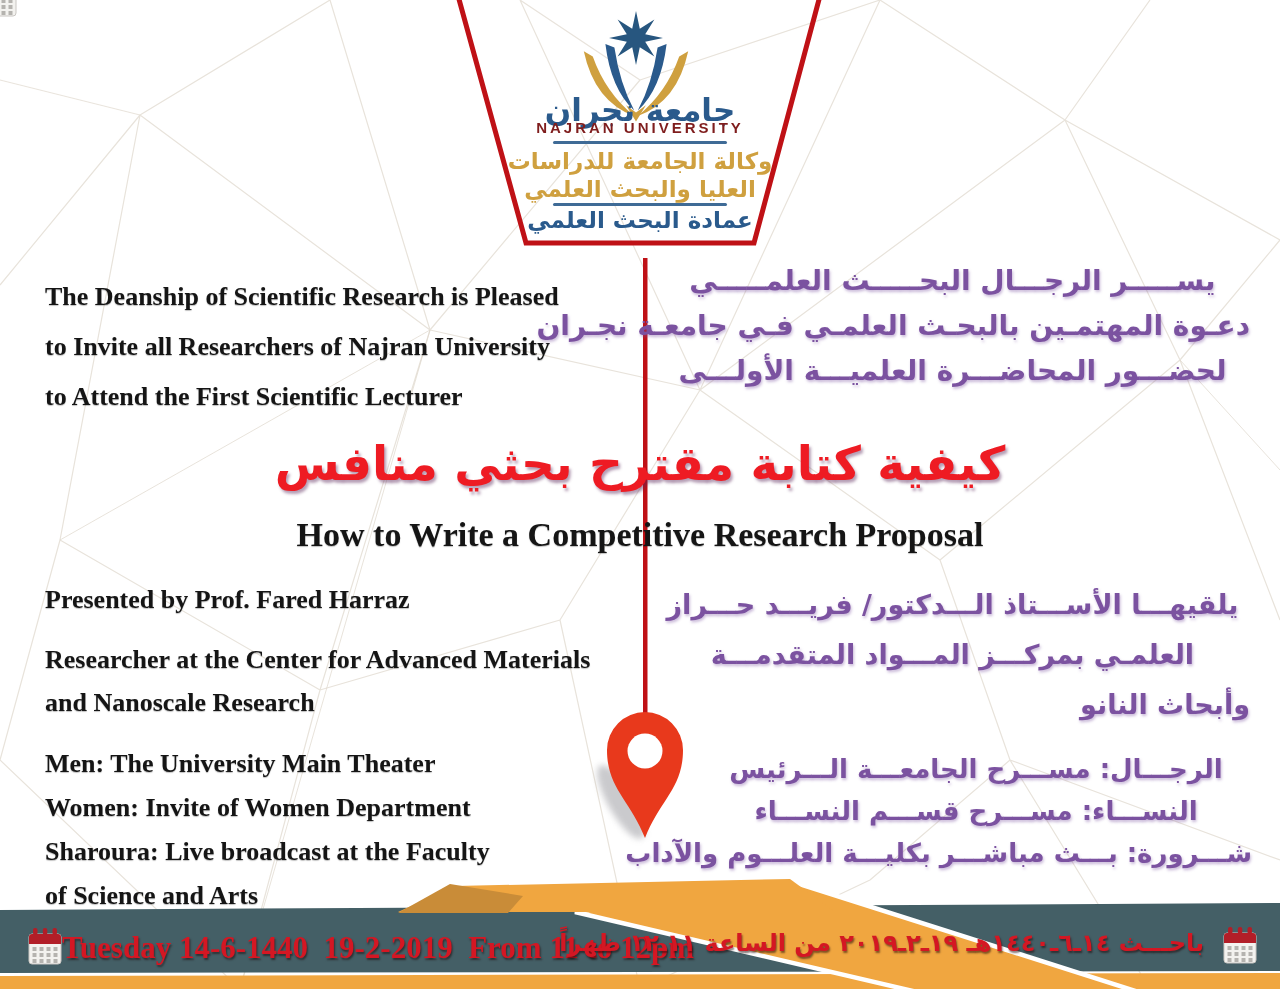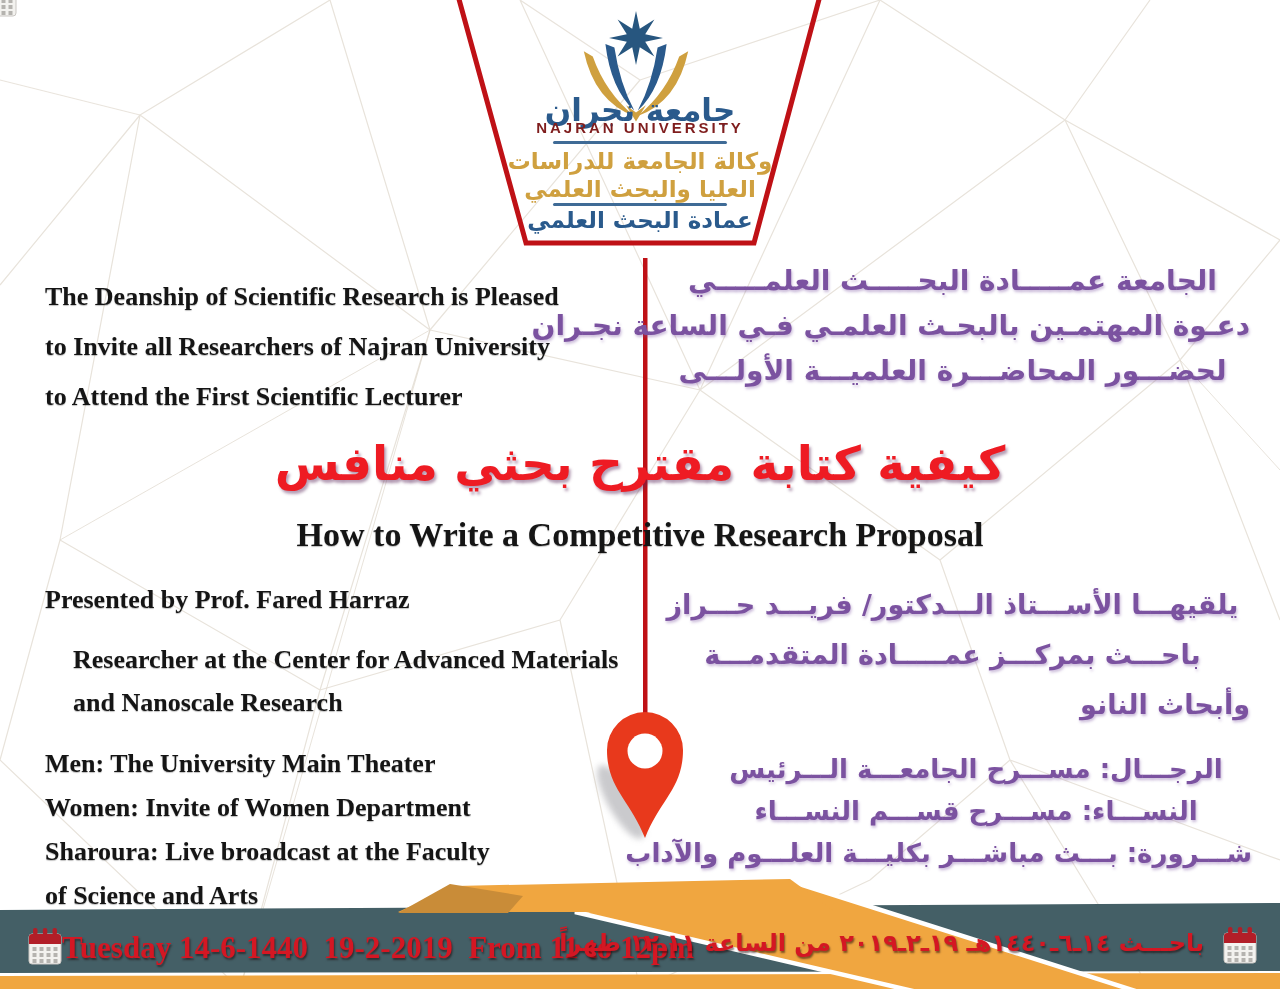--- a/index.html
+++ b/index.html
@@ -24,21 +24,21 @@
   .logo-en   { font-family:"Liberation Sans", sans-serif; font-weight:bold;
                color:#7f1d1d; letter-spacing:3px; font-size:15px; }
   .logo-rule { left:553px; width:174px; height:3px; background:#3f6b96; border-radius:2px; }
 
   
   .invite-en   { left:45px;  top:272px; font-size:26px; line-height:50px; }
   .invite-ar   { left:655px; top:258px; width:595px; font-size:28px; line-height:45px; text-align:center; }
   .title-ar    { top:436px;  font-size:47px; color:#ee1b23; text-shadow:2px 3px 3px rgba(90,40,90,.45); }
   .title-en    { top:516px;  font-size:34px; }
   .presenter-en{ left:45px;  top:585px; font-size:26px; }
-  .affil-en    { left:45px;  top:638px; font-size:26px; line-height:43px;margin-left:28px; }
+  .affil-en    { left:45px;  top:638px; font-size:26px; line-height:43px; }
   .presenter-ar{ left:655px; top:580px; width:595px; font-size:27px; line-height:50px; text-align:center; }
   .venue-en    { left:45px;  top:742px; font-size:26px; line-height:44px; }
   .venue-ar    { left:700px; top:748px; width:552px; font-size:26px; line-height:42px; text-align:center; }
 
   
   .foot-en { left:62px; top:930px; font-size:31px; color:#d41723;
              text-shadow:1px 2px 2px rgba(30,10,10,.55); white-space:pre; }
   .foot-ar { right:76px; top:929px; font-size:24px; color:#d41723;
              text-shadow:1px 2px 2px rgba(30,10,10,.55); white-space:nowrap; }
 </style>
@@ -117,36 +117,36 @@
   <div class="abs logo-line ar logo-gold" style="top:176px; font-size:23px;">العليا والبحث العلمي</div>
   <div class="abs logo-rule" style="top:203px;"></div>
   <div class="abs logo-line ar logo-blue" style="top:207px; font-size:23px;">عمادة البحث العلمي</div>
 
   <div class="abs invite-en en">
     <div>The Deanship of Scientific Research is Pleased</div>
     <div>to Invite all Researchers of Najran University</div>
     <div>to Attend the First Scientific Lecturer</div>
   </div>
   <div class="abs invite-ar ar">
-    <div class="nowrap">الجامعة عمـــــادة البحـــــث العلمـــــي</div>
-    <div class="nowrap">دعـوة المهتمـين بالبحـث العلمـي فـي الساعة نجـران</div>
+    <div class="nowrap">يســـــر الرجـــال البحـــــث العلمـــــي</div>
+    <div class="nowrap">دعـوة المهتمـين بالبحـث العلمـي فـي جامعـة نجـران</div>
     <div class="nowrap">لحضـــور المحاضـــرة العلميـــة الأولـــى</div>
   </div>
 
   <div class="abs center ar title-ar nowrap">كيفية كتابة مقترح بحثي منافس</div>
   <div class="abs center en title-en nowrap">How to Write a Competitive Research Proposal</div>
 
   <div class="abs presenter-en en nowrap">Presented by Prof. Fared Harraz</div>
   <div class="abs affil-en en">
     <div>Researcher at the Center for Advanced Materials</div>
     <div>and Nanoscale Research</div>
   </div>
   <div class="abs presenter-ar ar">
     <div class="nowrap">يلقيهـــا الأســـتاذ الـــدكتور/ فريـــد حـــراز</div>
-    <div class="nowrap">باحـــث بمركـــز عمـــــادة المتقدمـــة</div>
+    <div class="nowrap">العلمـي بمركـــز المـــواد المتقدمـــة</div>
     <div class="nowrap" style="text-align:right;">وأبحاث النانو</div>
   </div>
 
   <div class="abs venue-en en">
     <div>Men: The University Main Theater</div>
     <div>Women: Invite of Women Department</div>
     <div>Sharoura: Live broadcast at the Faculty</div>
     <div>of Science and Arts</div>
   </div>
   <div class="abs venue-ar ar">

